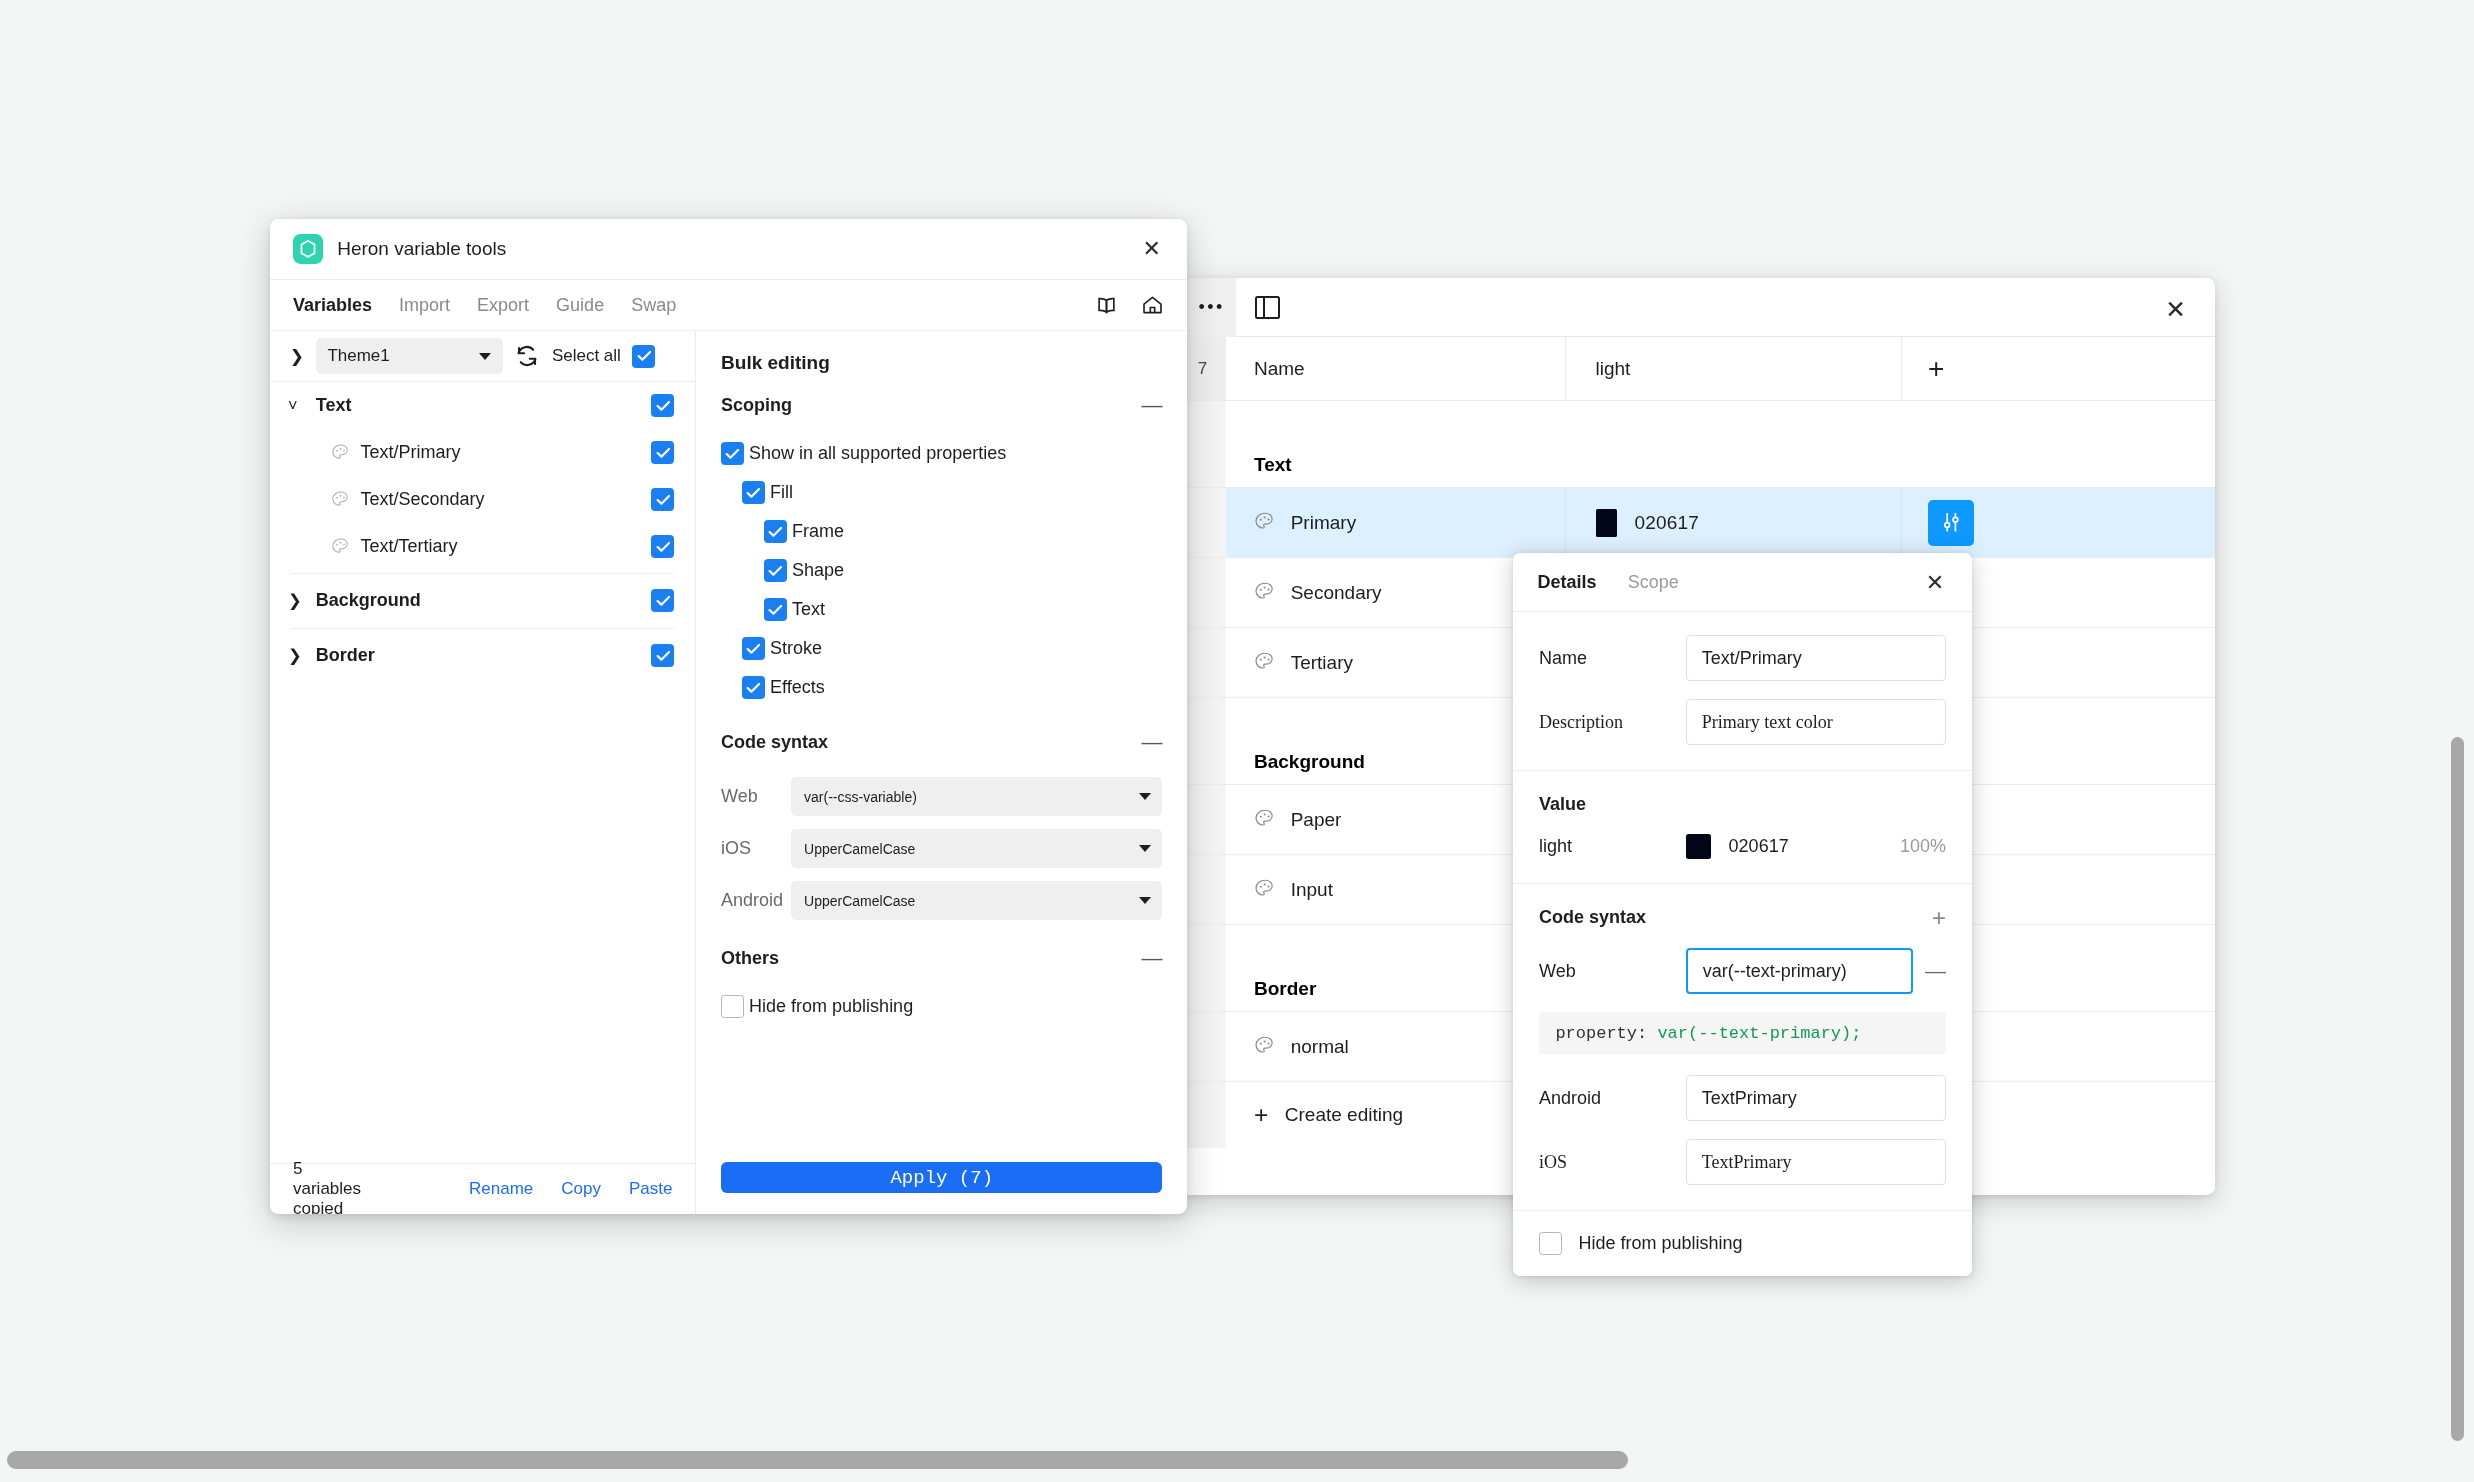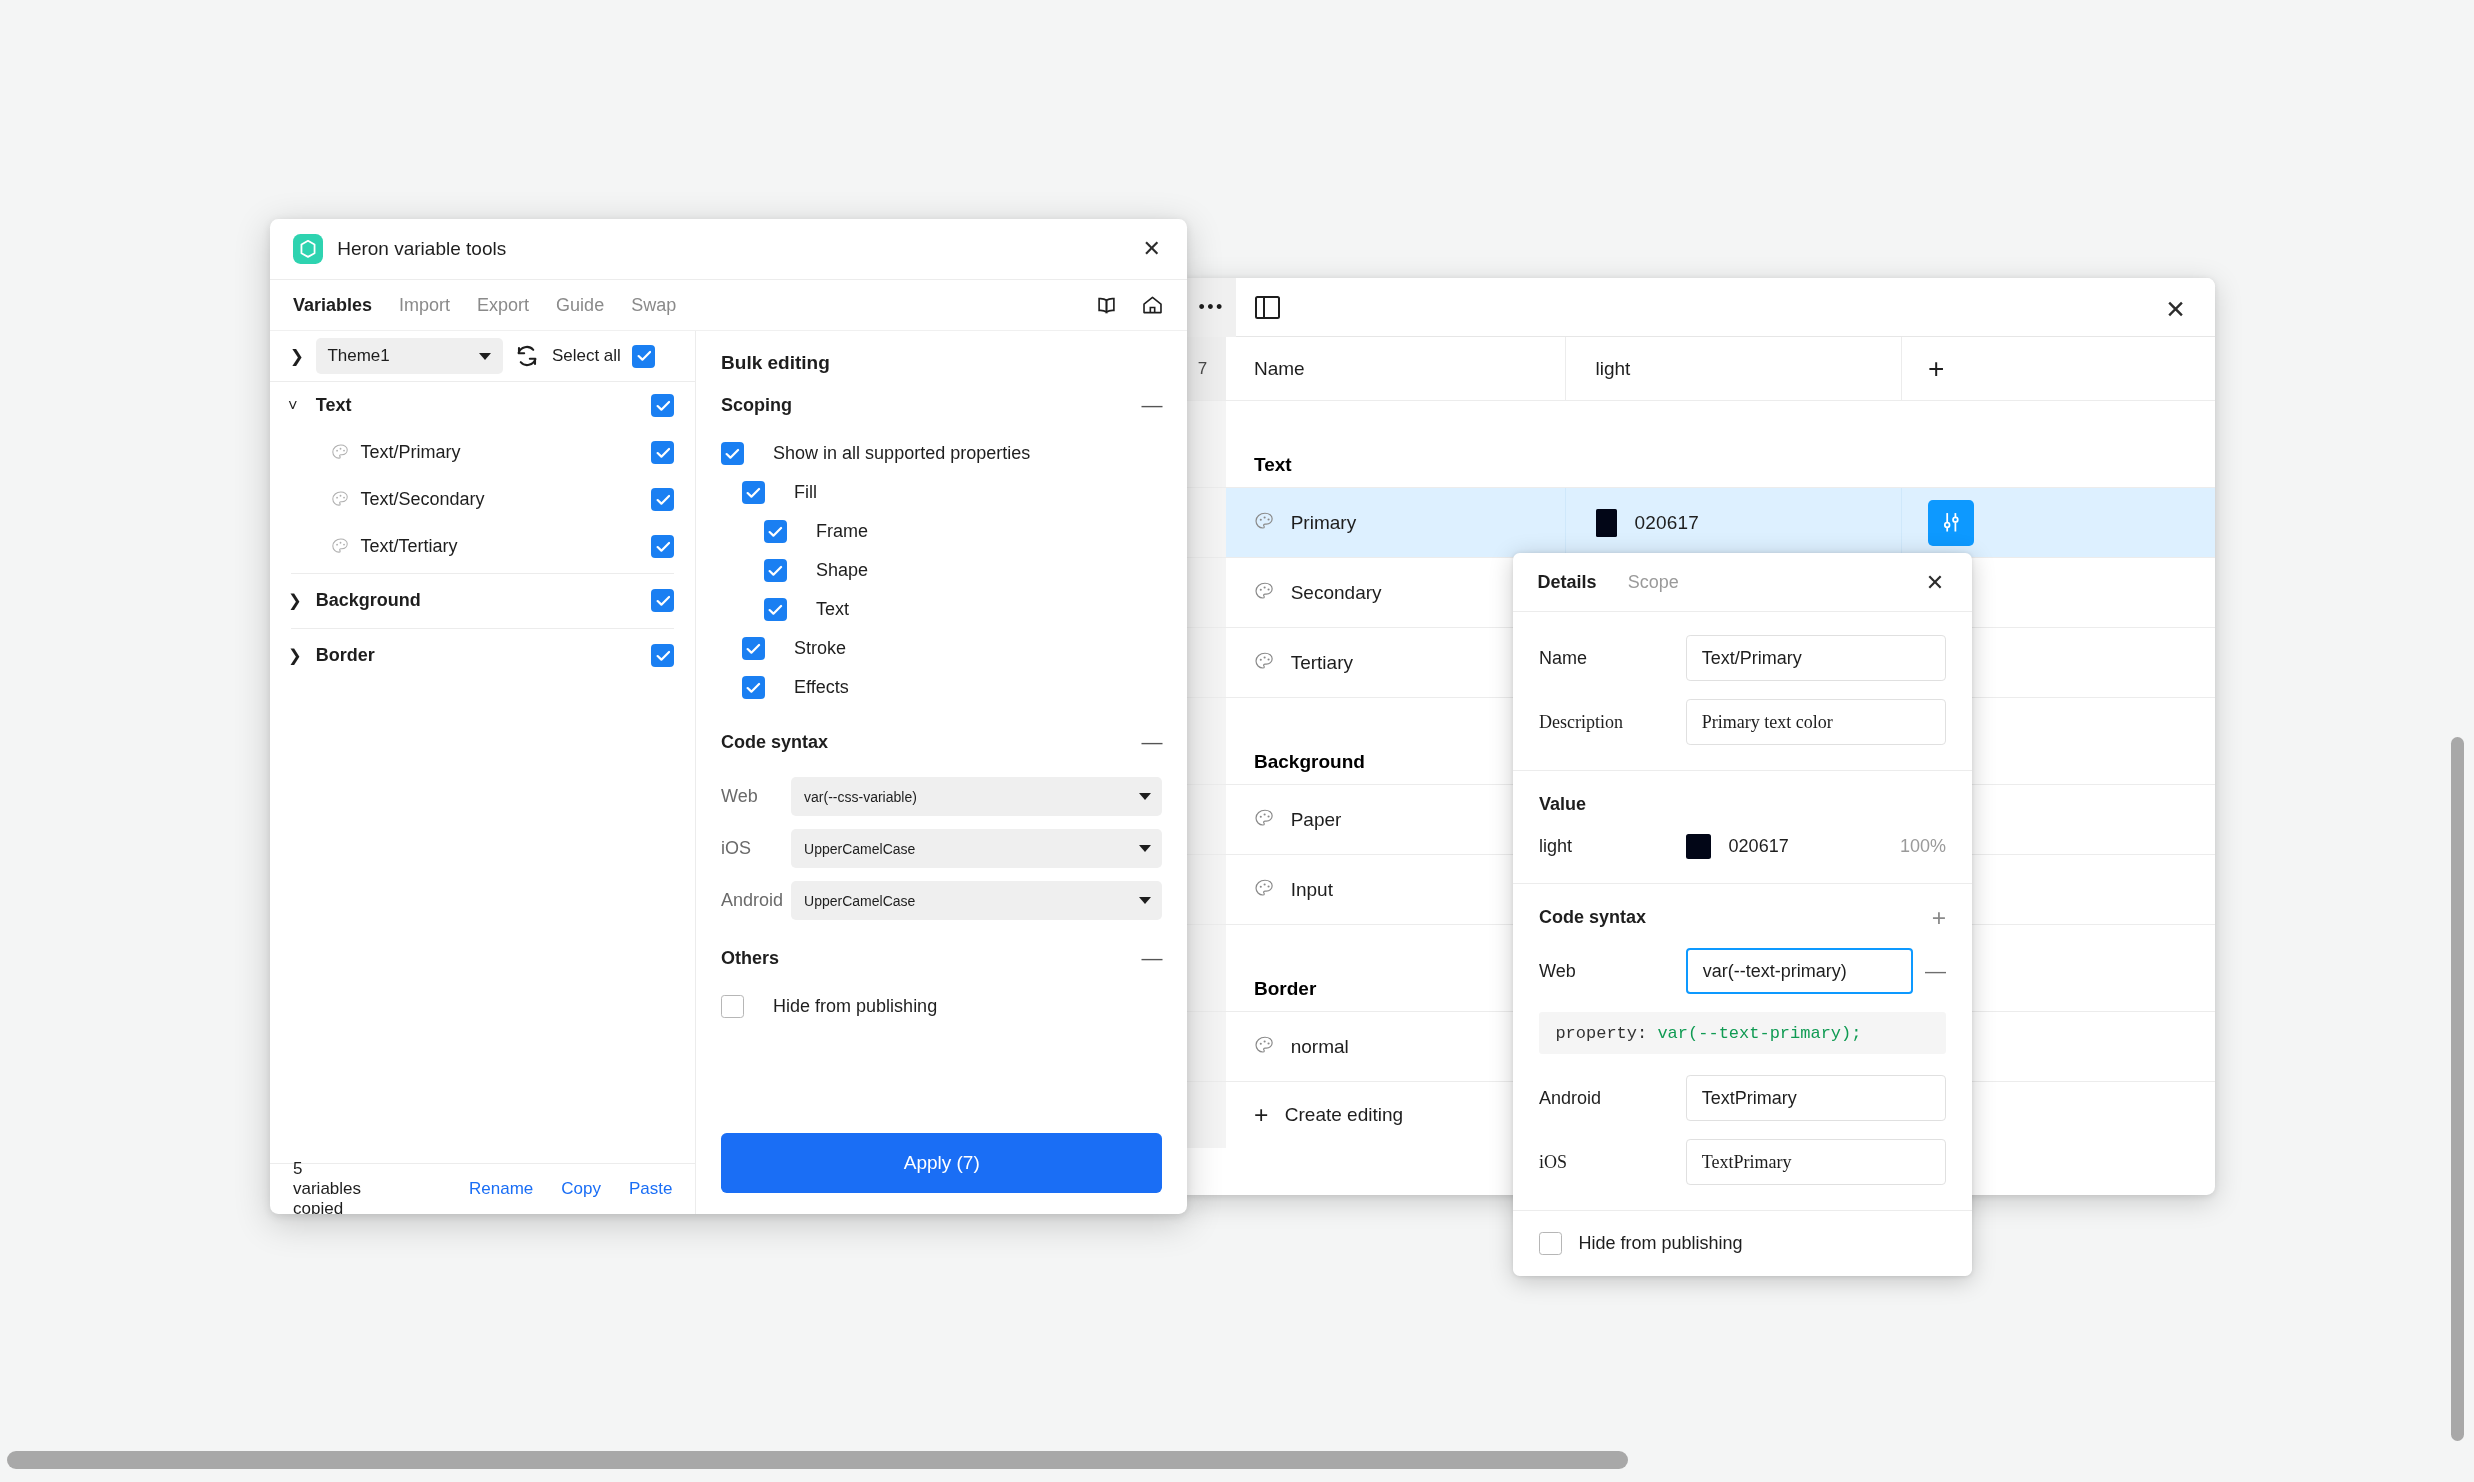--- a/index.html
+++ b/index.html
@@ -167,39 +167,39 @@
   .tree-row.child { padding-left: 61px; gap: 9.8px; }
   .tree-sep { height: 0.8px; background: #ececec; margin: 3.3px 21px 3.3px 21px; }
   .pal-sm { width: 19.7px; height: 18px; flex: 0 0 19.7px; }
 
   .pl-right { flex: 1; display: flex; flex-direction: column; min-width: 0; position: relative; }
   .pl-right-scroll { flex: 1; padding: 21px 24.6px 0 24.6px; overflow: hidden; }
   .bulk-title { font-size: 19px; font-weight: bold; color: #1e1e1e; margin-bottom: 21px; }
   .sect-head { display: flex; align-items: center; justify-content: space-between; margin-bottom: 18px; }
   .sect-head .t { font-size: 18px; font-weight: bold; color: #1e1e1e; }
   .sect-head .m { font-size: 21px; color: #555; line-height: .7; cursor: pointer; }
-  .chk-row { display: flex; align-items: center; gap: 29px; height: 39px; }
+  .chk-row { display: flex; align-items: center; gap: 5px; height: 39px; }
   .chk-row .lbl { font-size: 18px; color: #1e1e1e; }
   .ind1 { padding-left: 21px; }
   .ind2 { padding-left: 43px; }
   .cs-row { display: flex; align-items: center; height: 52px; }
   .cs-lbl { flex: 0 0 70px; font-size: 18px; color: #6a6a6a; }
   .cs-sel {
     flex: 1; height: 39px; background: #efefef; border-radius: 4.9px;
     display: flex; align-items: center; padding: 0 13px; position: relative;
     font-size: 14px; color: #1e1e1e; cursor: pointer;
   }
   .cs-sel .caret { top: 16.4px; }
   .others-head { margin-top: 21px; }
   .apply-wrap { padding: 11.5px 24.6px 21px 24.6px; }
   .apply-btn {
-    width: 100%; height: 60px; background: #1a6ef5; border-radius: 5.7px;
+    width: 100%; height: 31px; background: #1a6ef5; border-radius: 5.7px;
     display: flex; align-items: center; justify-content: center;
     color: #fff; font-size: 19px; border: none; cursor: pointer;
-    font-family: Liberation Sans, sans-serif;
+    font-family: Liberation Mono, monospace;
   }
 
   .pl-status {
     flex: 0 0 51px; height: 51px; border-top: 0.8px solid #ececec;
     display: flex; align-items: center; padding: 0 23px;
   }
   .pl-status .txt { font-size: 17px; color: #1e1e1e; }
   .pl-status .links { margin-left: 108px; display: flex; gap: 28px; }
   .pl-status .links a { font-size: 17px; color: #1a6ef5; text-decoration: none; cursor: pointer; }
 

